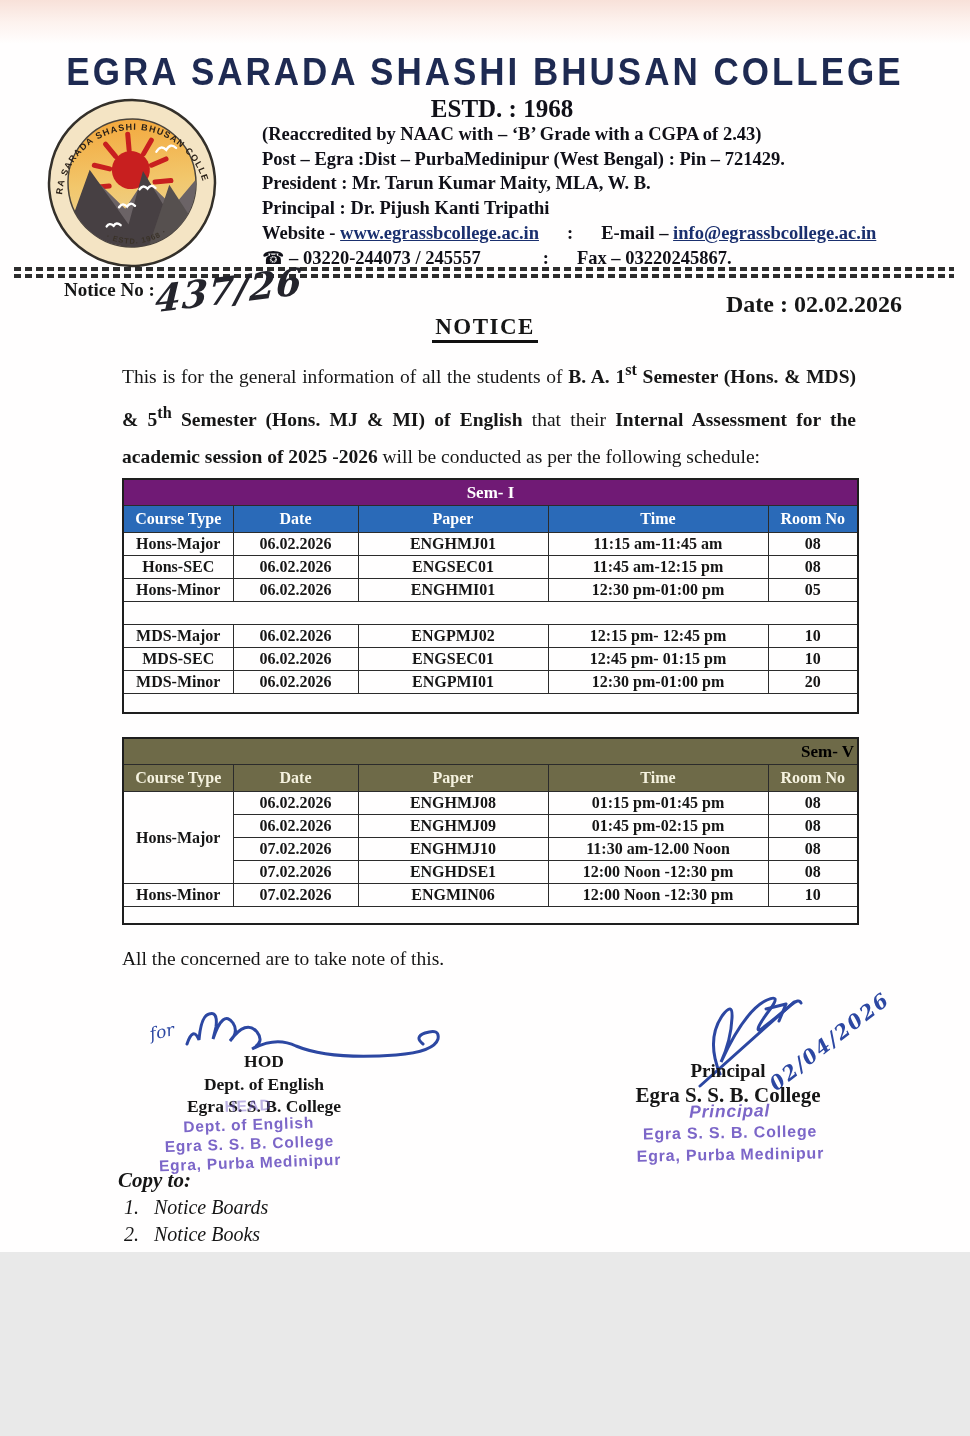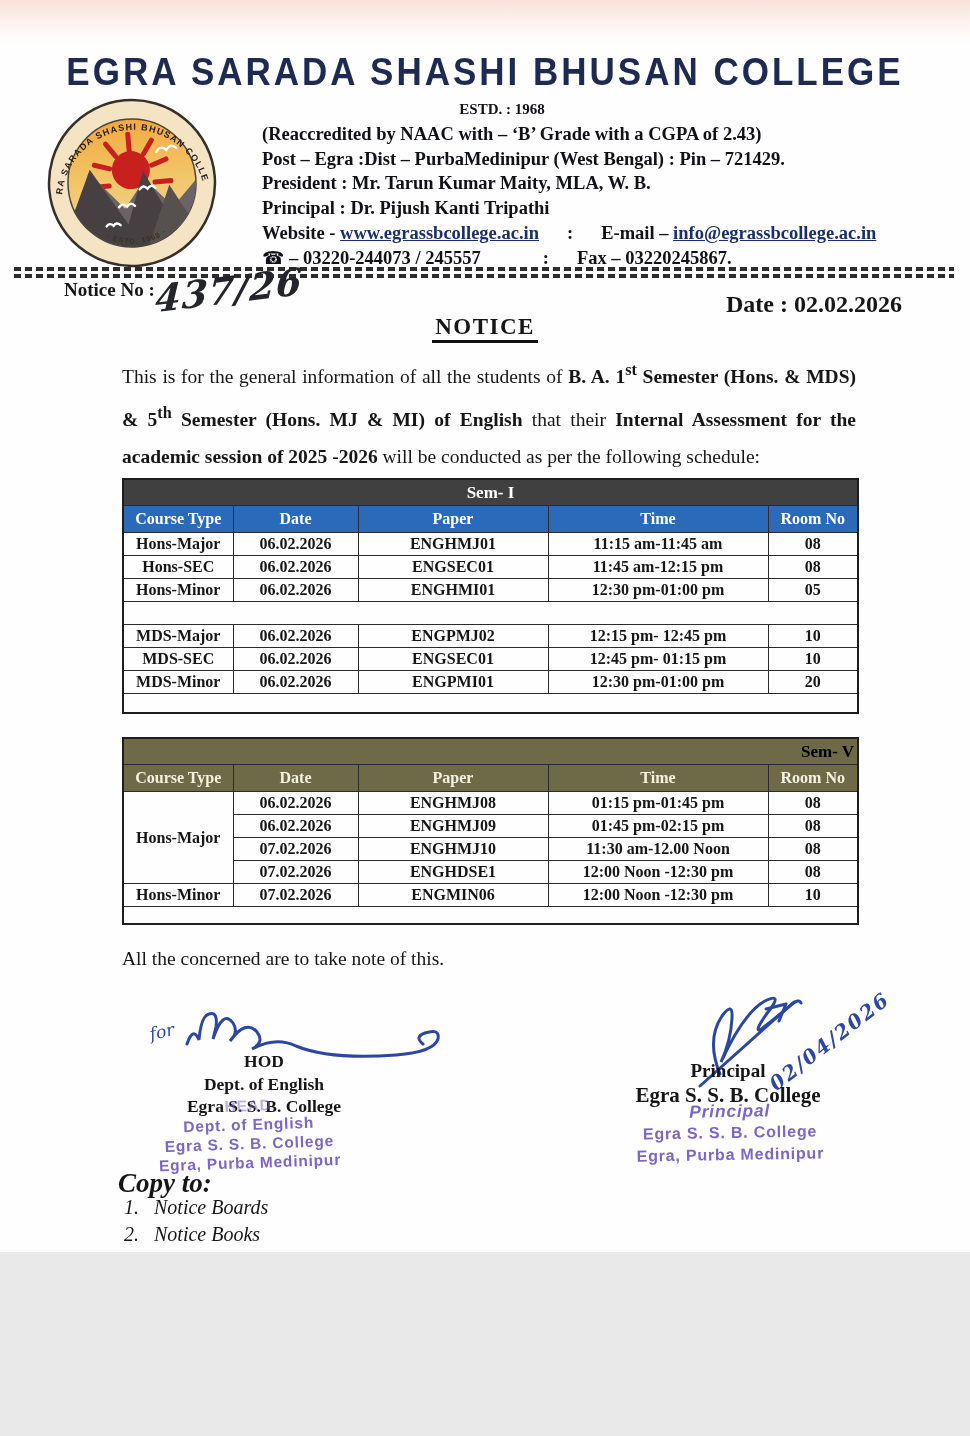--- a/index.html
+++ b/index.html
@@ -8,21 +8,21 @@
   .topband{position:absolute;left:0;top:0;right:0;height:44px;
         background:linear-gradient(180deg,#f8e1d9 0%,#fdf2ee 50%,#fffefe 100%);}
 
   
   .college-name{position:absolute;top:52px;left:0;right:0;text-align:center;
         font-family:"Liberation Sans",sans-serif;font-weight:800;font-size:35px;
         letter-spacing:3px;color:#1e2a52;transform:scaleY(1.12);white-space:nowrap;}
   .logo{position:absolute;left:44px;top:98px;width:176px;height:170px;transform:rotate(-5deg);}
   .info{position:absolute;left:262px;top:97px;width:690px;font-weight:bold;font-size:18.5px;color:#101018;}
   .info .line{height:24.8px;line-height:24.8px;white-space:nowrap;}
-  .info .center{text-align:center;width:480px;font-size:15px;}
+  .info .center{text-align:center;width:480px;font-size:25px;}
   .lnk{color:#1a2f6e;text-decoration:underline;font-weight:bold;}
   .phone-glyph{font-family:"DejaVu Sans",sans-serif;font-size:18px;}
   .gap1{display:inline-block;width:28px;}
   .gap2{display:inline-block;width:62px;}
 
   .dashline{position:absolute;left:14px;right:16px;height:4px;
         background:repeating-linear-gradient(90deg,#2d2d2d 0 7px,transparent 7px 11px);}
 
   
   .meta-notice{position:absolute;left:64px;top:279px;font-weight:bold;font-size:19px;}
@@ -37,21 +37,21 @@
   
   .body-par{position:absolute;left:122px;top:352px;width:734px;font-size:19.5px;
         line-height:37.5px;text-align:justify;}
   .b{font-weight:bold;}
 
   
   table.sched{position:absolute;left:122px;width:735px;border-collapse:collapse;
         table-layout:fixed;font-weight:bold;font-size:16px;text-align:center;
         border:2.5px solid #1e1e1e;}
   table.sched td{border:1.5px solid #2b2b2b;padding:0 3px;height:22px;line-height:20px;}
-  .sem1 .ttl td{background:#404040;color:#fff;font-size:17px;height:25px;}
+  .sem1 .ttl td{background:#701a75;color:#fff;font-size:17px;height:25px;}
   .sem1 .hdr td{background:#2a6ab8;color:#fff;height:26px;}
   .sem5 .ttl td{background:#6e6a48;color:#000000;font-size:17px;height:25px;text-align:right;}
   .sem5 .hdr td{background:#6e6a48;color:#f5f2df;height:26px;}
   td.sep{height:15px;}
 
   
   .closing{position:absolute;left:122px;top:948px;font-size:19.5px;}
   .sig-svg{position:absolute;}
   .hod-block{position:absolute;left:148px;top:1050px;width:232px;text-align:center;
         font-size:17.5px;font-weight:600;line-height:22.5px;}
@@ -62,21 +62,21 @@
   .prin-block{position:absolute;left:606px;top:1058px;width:244px;text-align:center;line-height:25px;}
   .prin-block .l1{font-size:19px;font-weight:600;}
   .prin-block .l2{font-size:21px;font-weight:600;}
   .stamp-prin{left:608px;top:1100px;width:244px;font-size:16px;line-height:22px;transform:rotate(-1deg);}
   .stamp-prin .it{font-style:italic;font-size:17.5px;}
   .hand-date{position:absolute;left:756px;top:1028px;width:150px;color:#2c47a2;
         font-family:"DejaVu Serif",serif;font-style:italic;font-weight:600;font-size:20px;
         transform:rotate(-38deg);letter-spacing:2px;}
 
   
-  .copy-label{position:absolute;left:118px;top:1168px;font-weight:bold;font-style:italic;font-size:27px;}
+  .copy-label{position:absolute;left:118px;top:1168px;font-weight:bold;font-style:italic;font-size:21px;}
   .copy-list{position:absolute;left:124px;top:1194px;font-size:20px;}
   .copy-list .row{height:26.5px;line-height:26.5px;font-style:italic;}
   .copy-list .num{display:inline-block;width:30px;}
 </style>
 </head>
 <body>
 
 <div class="page">
   <div class="topband"></div>
 

